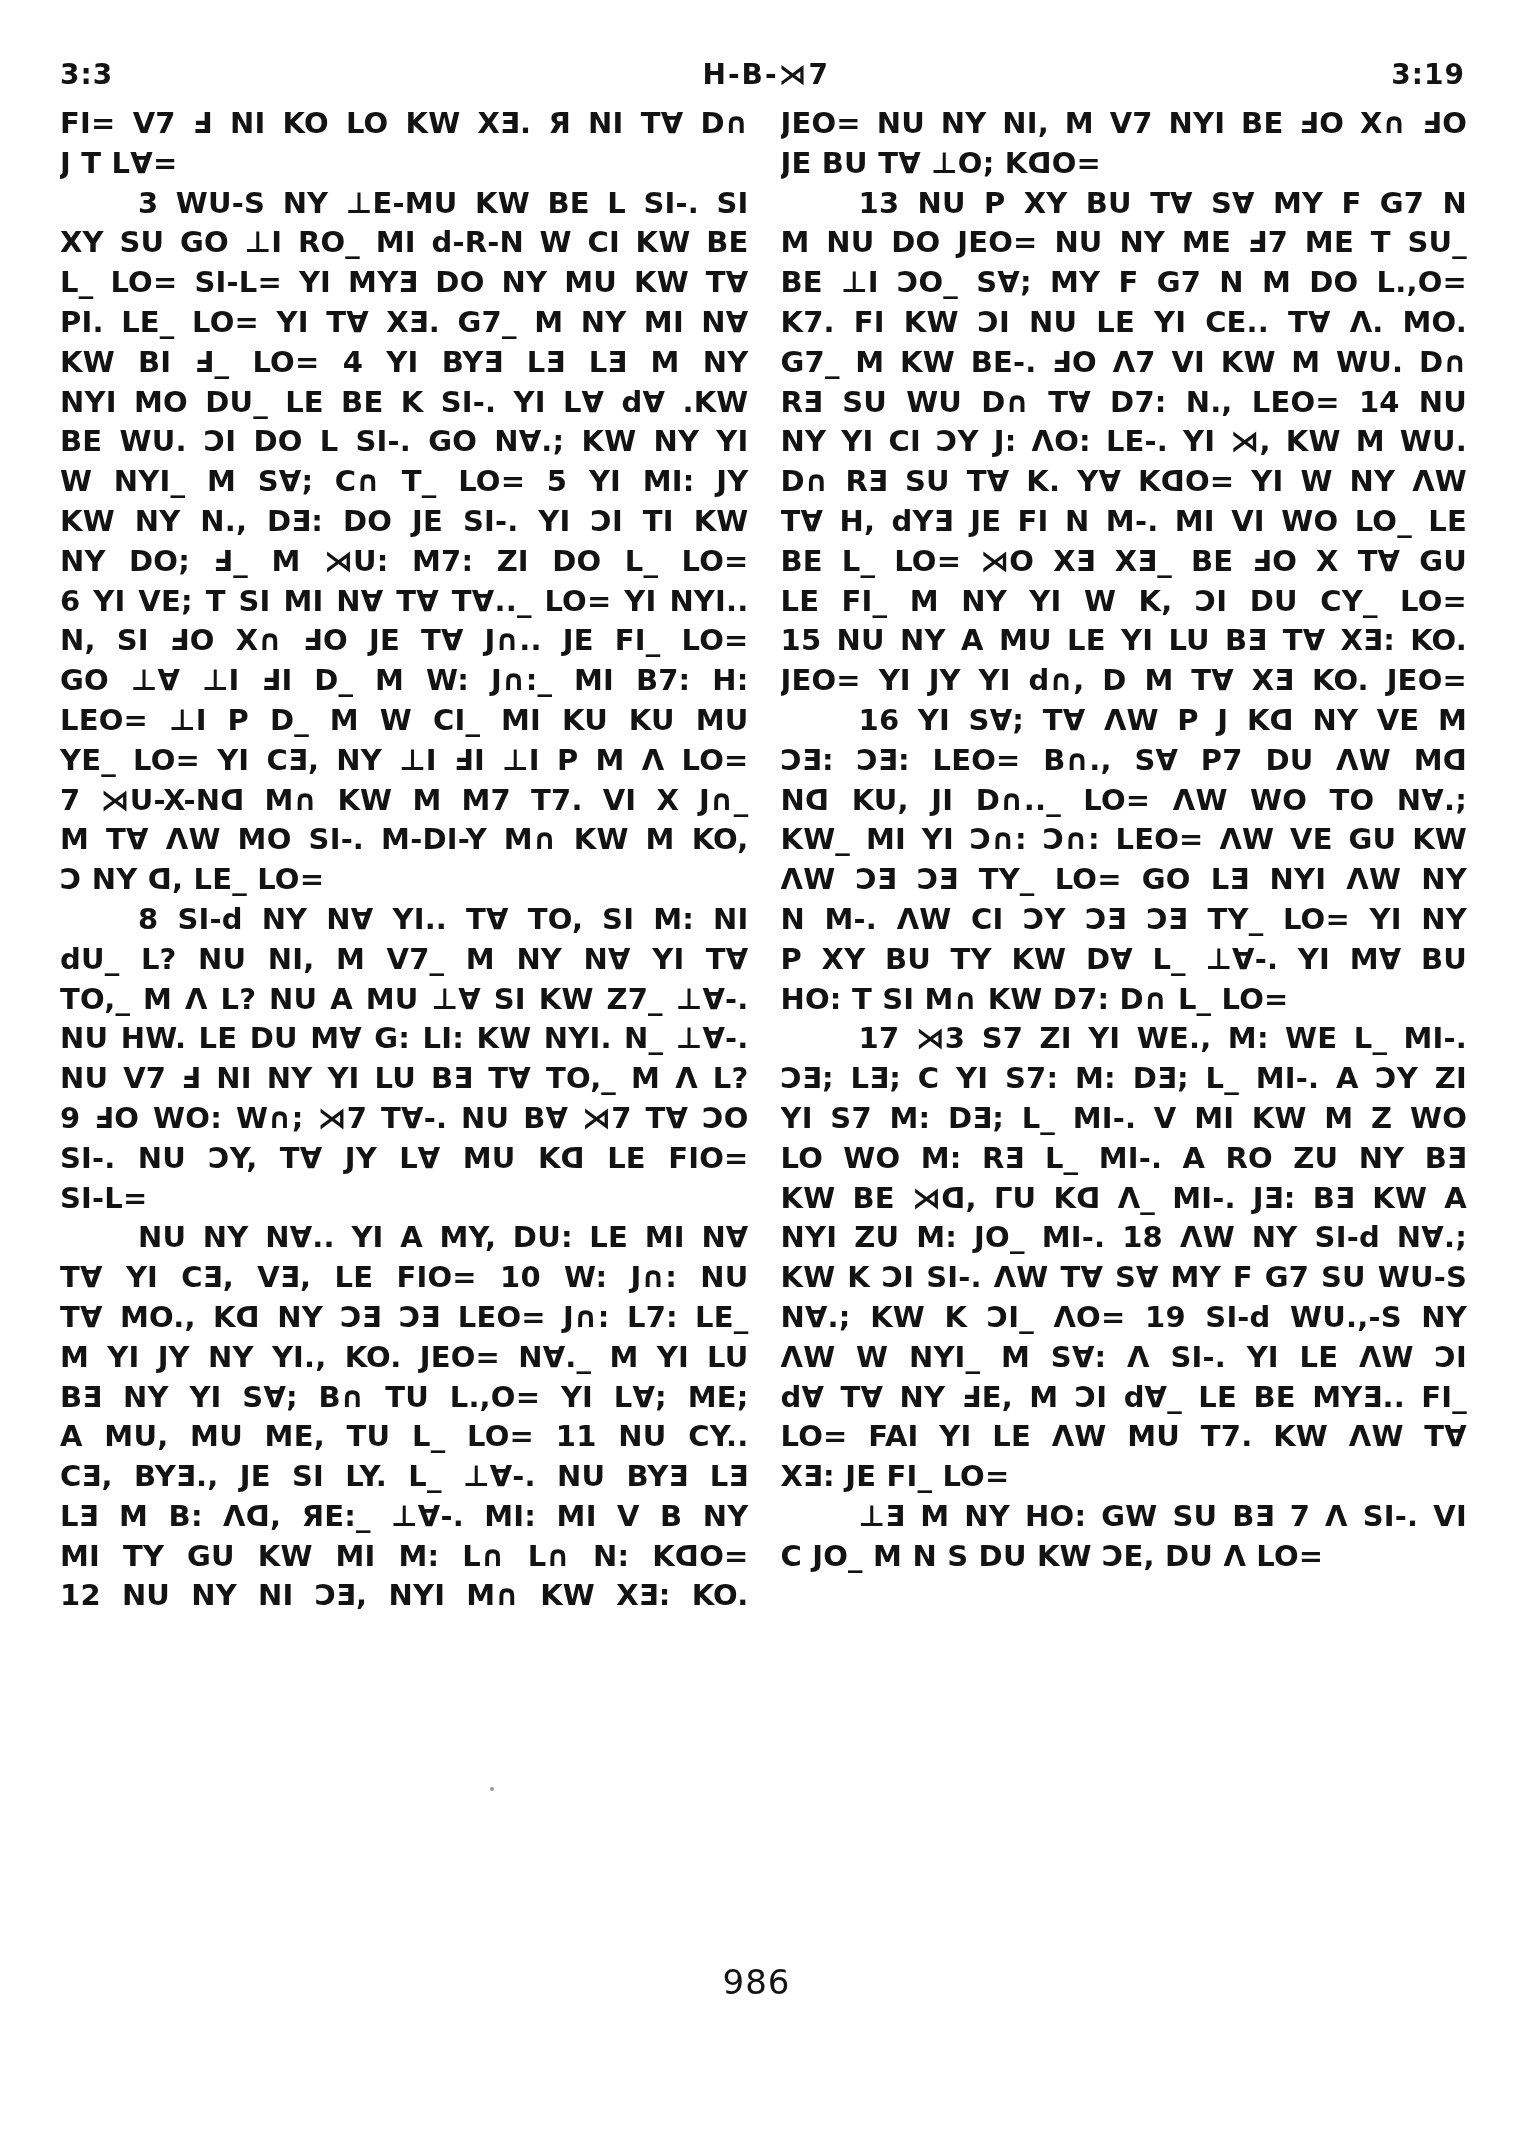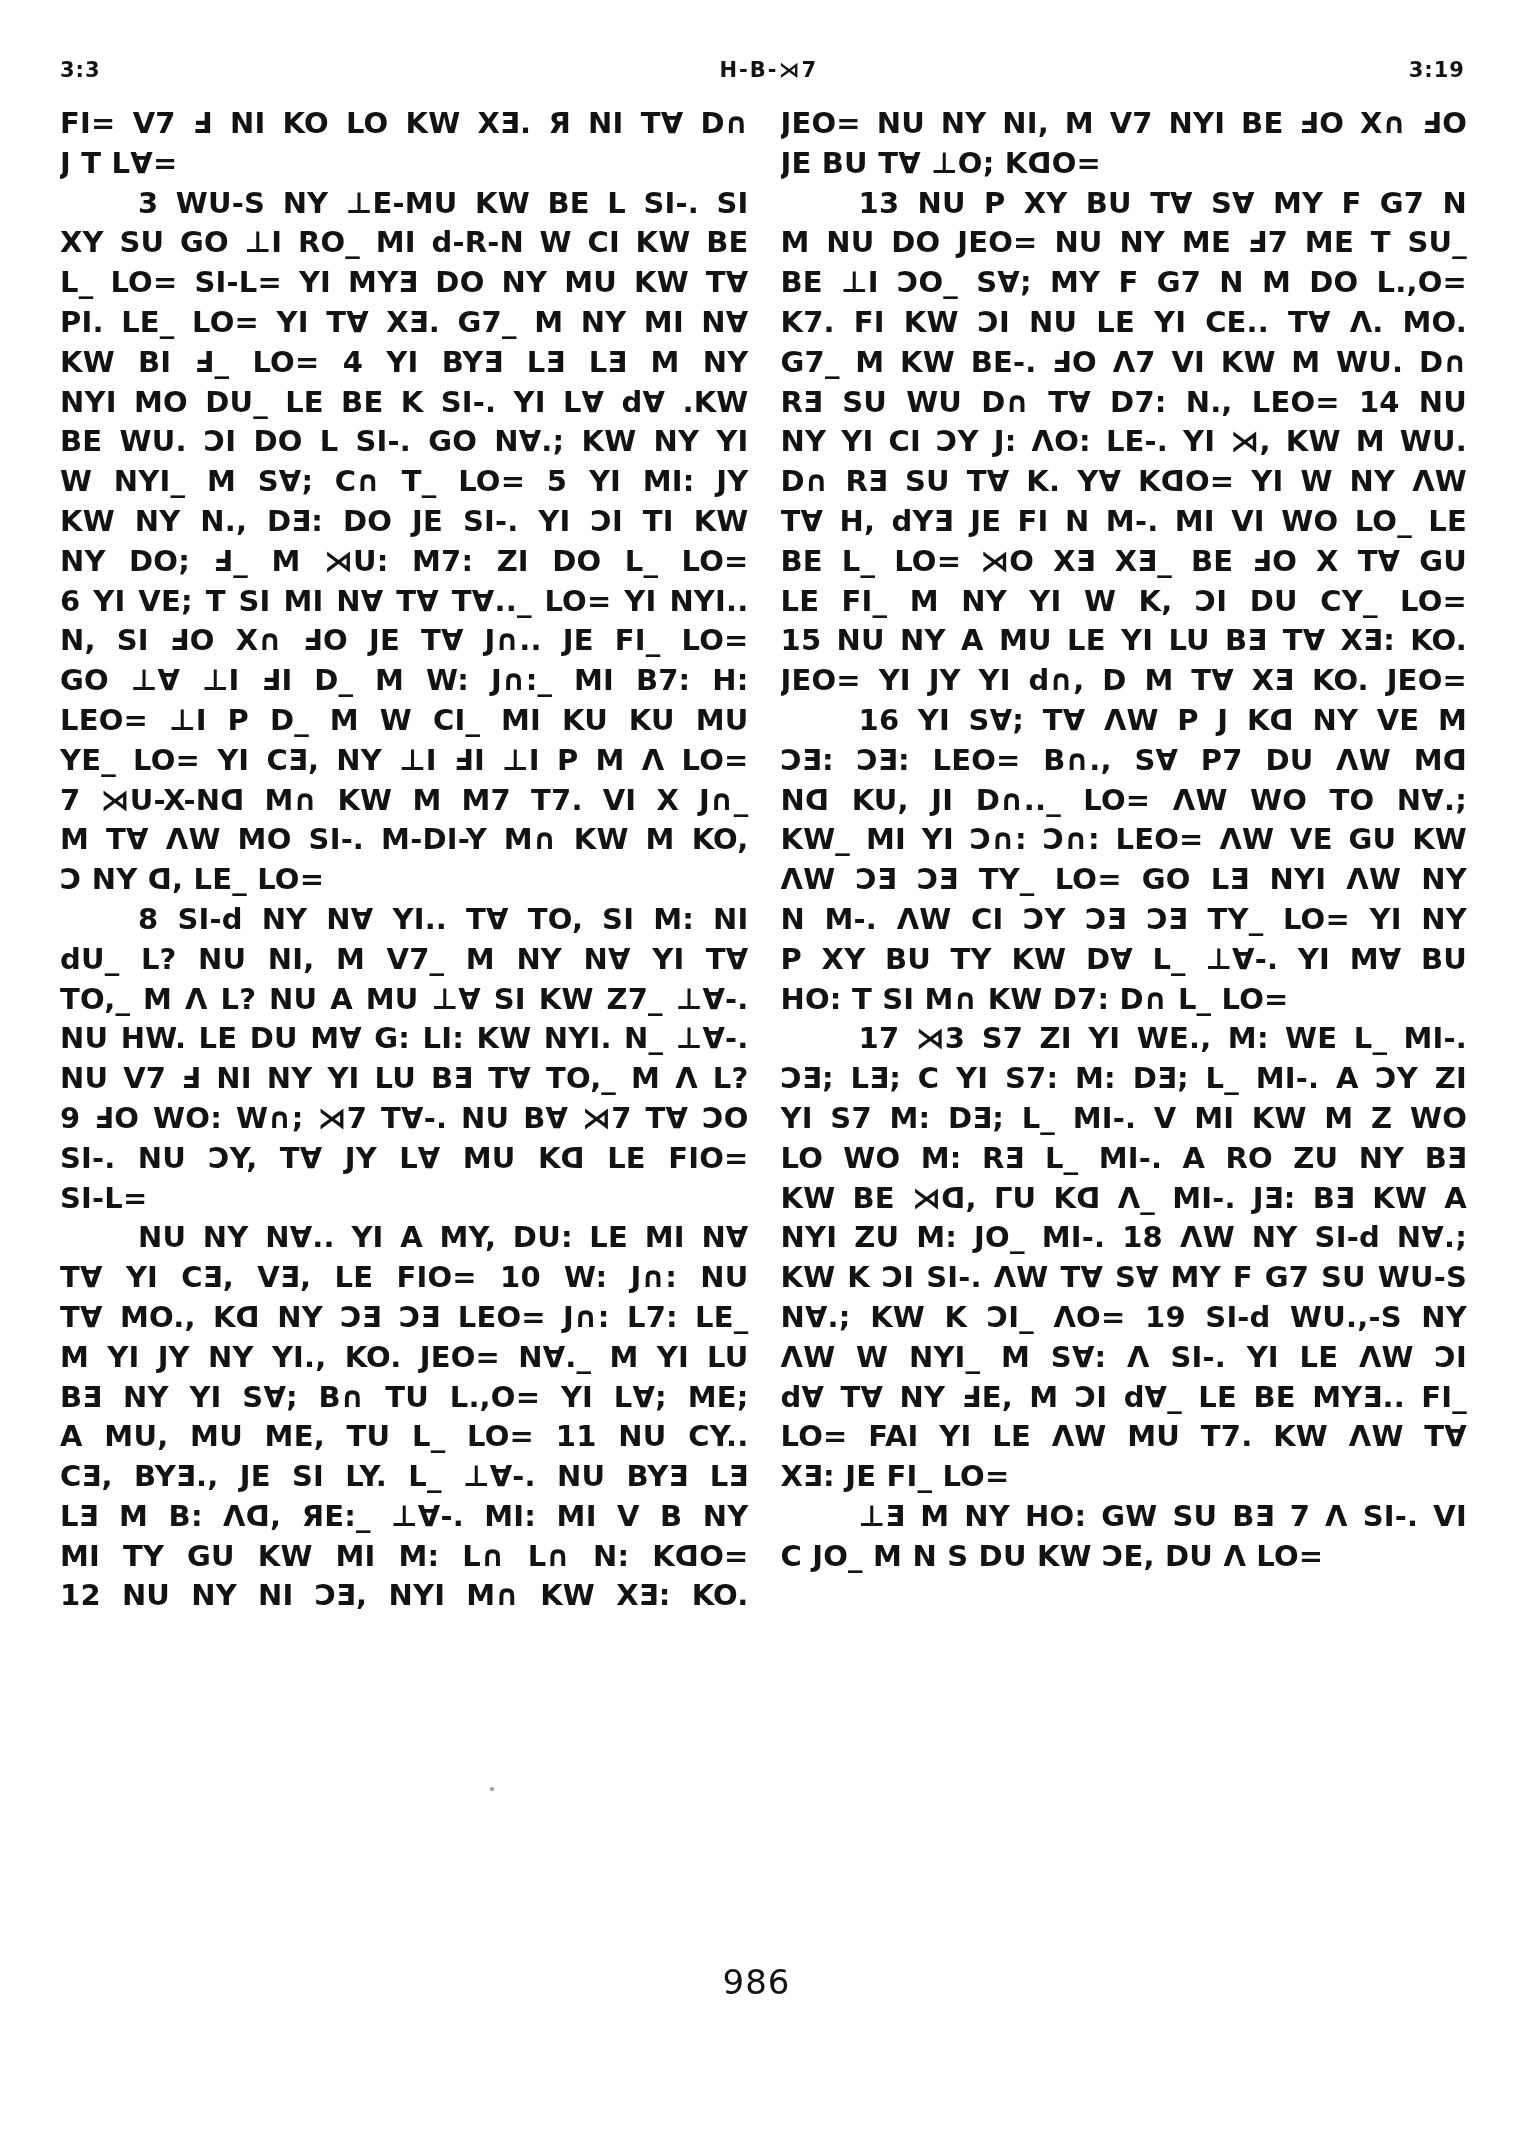--- a/index.html
+++ b/index.html
@@ -7,21 +7,21 @@
     position:relative;
     width:1513px;height:2129px;
     background:#ffffff;
     font-family:"DejaVu Sans",sans-serif;
     color:#131313;
     overflow:hidden;
   }
   .header{
     position:absolute;top:58px;left:60px;right:48px;
     display:flex;justify-content:space-between;align-items:baseline;
-    font-weight:bold;font-size:21px;letter-spacing:1px;
+    font-weight:bold;font-size:28px;letter-spacing:1px;
   }
   .header .title{letter-spacing:2px;margin-left:28px;}
   .body{
     position:absolute;top:104px;left:60px;right:46px;
     display:flex;
   }
   .col{width:688px;overflow:hidden;}
   .col.left{margin-right:32px;width:690px;}
   .line{
     font-weight:bold;

